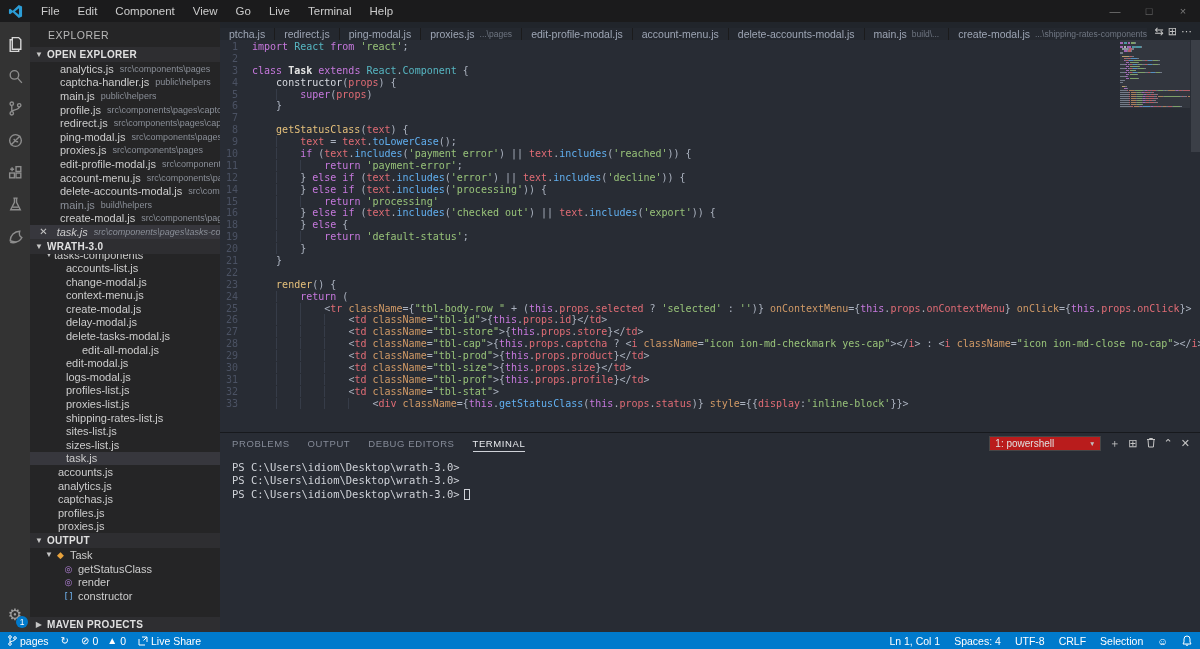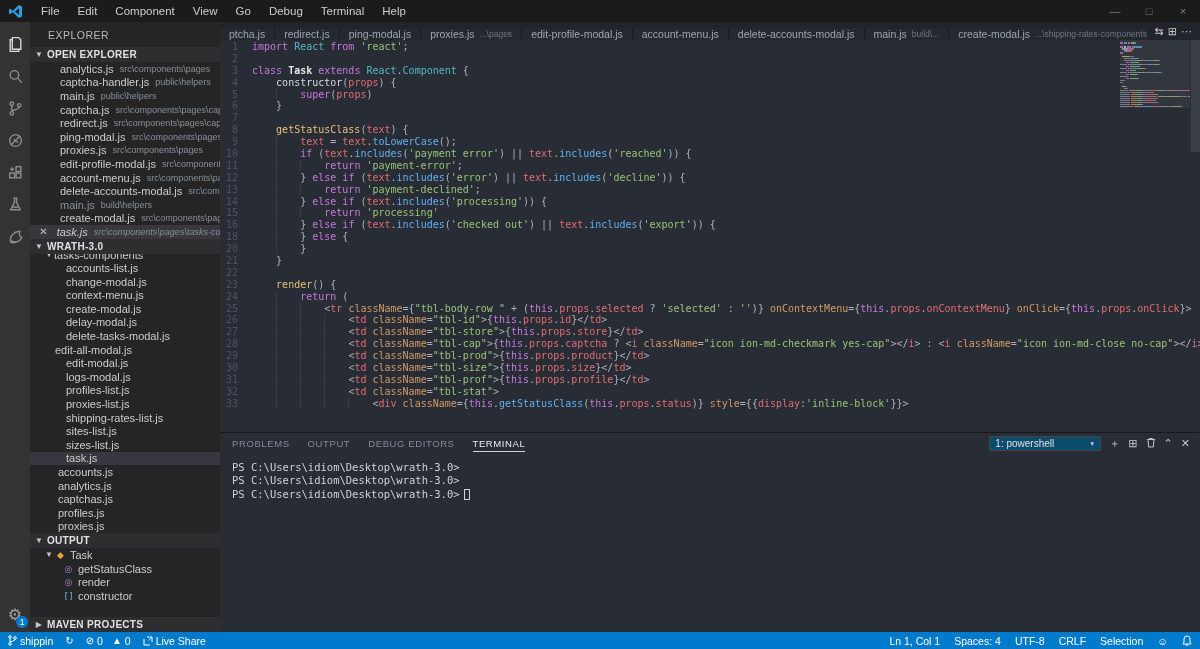--- a/index.html
+++ b/index.html
@@ -83,21 +83,21 @@
   .mm-slider { position:absolute; top:0; right:10px; width:70px; height:68px; background:rgba(255,255,255,.05); }
   .ed-scrollbar { position:absolute; top:0; right:0; width:9px; bottom:0; }
   .ed-thumb { width:9px; height:112px; background:rgba(200,205,215,.12); }
 
   
   .panel { height:200px; background:#282c34; border-top:1px solid #17191d; flex:none; display:flex; flex-direction:column; }
   .panel-header { height:20px; display:flex; align-items:center; padding-left:12px; flex:none; }
   .panel-tab { color:#858b98; font-size:9.5px; letter-spacing:.6px; margin-right:18px; padding:3px 0 2px; }
   .panel-tab.active { color:#e8eaee; border-bottom:1px solid #cfd2d8; }
   .panel-right { margin-left:auto; display:flex; align-items:center; gap:8px; padding-right:10px; }
-  .shell-select { background:#0c4a6e; border:1px solid #464647; color:#e0e0e0; font-size:10px;
+  .shell-select { background:#b91c1c; border:1px solid #464647; color:#e0e0e0; font-size:10px;
                   height:15px; display:flex; align-items:center; width:112px; padding:0 5px; }
   .shell-select .caret { margin-left:auto; font-size:6.5px; color:#c0c0c0; }
   .panel-action { color:#c5c5c5; font-size:11px; }
   .terminal { padding:8px 0 0 12px; font-family:"DejaVu Sans Mono",monospace; font-size:10.5px;
               color:#cfd2d8; line-height:13.4px; }
   .term-cursor { display:inline-block; width:6px; height:11px; border:1px solid #cfd2d8; vertical-align:-2px; margin-left:4px; }
 
   
   .statusbar { height:17px; background:#007acc; color:#ffffff; display:flex; align-items:center;
                font-size:10.5px; padding:0 8px; flex:none; }
@@ -117,21 +117,21 @@
       <svg width="15" height="15" viewBox="0 0 16 16">
           <path fill="#2c9dd6" d="M11.5 1 5 7.2 2.3 5.1 1 5.8v4.4l1.3.7L5 8.8l6.5 6.2 3.5-1.6V2.6L11.5 1zm.2 3.6v6.8L7.4 8l4.3-3.4z"></path>
         </svg>
     </div>
     <div class="menus" id="menus">
         <span class="menu-item">File</span>
         <span class="menu-item">Edit</span>
         <span class="menu-item">Component</span>
         <span class="menu-item">View</span>
         <span class="menu-item">Go</span>
-        <span class="menu-item">Debug</span>
+        <span class="menu-item">Live</span>
         <span class="menu-item">Terminal</span>
         <span class="menu-item">Help</span>
       </div>
     <div class="win-controls">
       <span class="win-btn">—</span>
       <span class="win-btn">□</span>
       <span class="win-btn">×</span>
     </div>
   </div>
 
@@ -203,21 +203,21 @@
           </div>
           <div class="oe-row">
             <span class="oe-label">captcha-handler.js</span>
             <span class="oe-path">public\helpers</span>
           </div>
           <div class="oe-row">
             <span class="oe-label">main.js</span>
             <span class="oe-path">public\helpers</span>
           </div>
           <div class="oe-row">
-            <span class="oe-label">captcha.js</span>
+            <span class="oe-label">profile.js</span>
             <span class="oe-path">src\components\pages\captchas-com...</span>
           </div>
           <div class="oe-row">
             <span class="oe-label">redirect.js</span>
             <span class="oe-path">src\components\pages\captchas-com...</span>
           </div>
           <div class="oe-row">
             <span class="oe-label">ping-modal.js</span>
             <span class="oe-path">src\components\pages\proxies-c...</span>
           </div>
@@ -271,21 +271,21 @@
           </div>
           <div class="tree-row" style="padding-left: 36px;">
             <span class="tree-label">create-modal.js</span>
           </div>
           <div class="tree-row" style="padding-left: 36px;">
             <span class="tree-label">delay-modal.js</span>
           </div>
           <div class="tree-row" style="padding-left: 36px;">
             <span class="tree-label">delete-tasks-modal.js</span>
           </div>
-          <div class="tree-row" style="padding-left: 25px;">
+          <div class="tree-row" style="padding-left: 52px;">
             <span class="tree-label">edit-all-modal.js</span>
           </div>
           <div class="tree-row" style="padding-left: 36px;">
             <span class="tree-label">edit-modal.js</span>
           </div>
           <div class="tree-row" style="padding-left: 36px;">
             <span class="tree-label">logs-modal.js</span>
           </div>
           <div class="tree-row" style="padding-left: 36px;">
             <span class="tree-label">profiles-list.js</span>
@@ -398,25 +398,25 @@
             <div class="code-row"><span class="gutter-num">3</span><span class="code-text"><span class="tk-k">class</span><span class="tk-w"> </span><span class="tk-T">Task</span><span class="tk-w"> </span><span class="tk-k">extends</span><span class="tk-w"> </span><span class="tk-t">React</span><span class="tk-w">.</span><span class="tk-t">Component</span><span class="tk-w"> {</span></span></div>
             <div class="code-row"><span class="gutter-num">4</span><span class="code-text"><span class="ig">    </span><span class="tk-c">constructor</span><span class="tk-w">(</span><span class="tk-v">props</span><span class="tk-w">) {</span></span></div>
             <div class="code-row"><span class="gutter-num">5</span><span class="code-text"><span class="ig">    </span><span class="ig g">    </span><span class="tk-k">super</span><span class="tk-w">(</span><span class="tk-v">props</span><span class="tk-w">)</span></span></div>
             <div class="code-row"><span class="gutter-num">6</span><span class="code-text"><span class="ig">    </span><span class="tk-w">}</span></span></div>
             <div class="code-row"><span class="gutter-num">7</span><span class="code-text"></span></div>
             <div class="code-row"><span class="gutter-num">8</span><span class="code-text"><span class="ig">    </span><span class="tk-d">getStatusClass</span><span class="tk-w">(</span><span class="tk-v">text</span><span class="tk-w">) {</span></span></div>
             <div class="code-row"><span class="gutter-num">9</span><span class="code-text"><span class="ig">    </span><span class="ig g">    </span><span class="tk-v">text</span><span class="tk-w"> = </span><span class="tk-v">text</span><span class="tk-w">.</span><span class="tk-f">toLowerCase</span><span class="tk-w">();</span></span></div>
             <div class="code-row"><span class="gutter-num">10</span><span class="code-text"><span class="ig">    </span><span class="ig g">    </span><span class="tk-k">if</span><span class="tk-w"> (</span><span class="tk-v">text</span><span class="tk-w">.</span><span class="tk-f">includes</span><span class="tk-w">(</span><span class="tk-s">'payment error'</span><span class="tk-w">) || </span><span class="tk-v">text</span><span class="tk-w">.</span><span class="tk-f">includes</span><span class="tk-w">(</span><span class="tk-s">'reached'</span><span class="tk-w">)) {</span></span></div>
             <div class="code-row"><span class="gutter-num">11</span><span class="code-text"><span class="ig">    </span><span class="ig g">    </span><span class="ig g">    </span><span class="tk-k">return</span><span class="tk-w"> </span><span class="tk-s">'payment-error'</span><span class="tk-w">;</span></span></div>
             <div class="code-row"><span class="gutter-num">12</span><span class="code-text"><span class="ig">    </span><span class="ig g">    </span><span class="tk-w">} </span><span class="tk-k">else</span><span class="tk-w"> </span><span class="tk-k">if</span><span class="tk-w"> (</span><span class="tk-v">text</span><span class="tk-w">.</span><span class="tk-f">includes</span><span class="tk-w">(</span><span class="tk-s">'error'</span><span class="tk-w">) || </span><span class="tk-v">text</span><span class="tk-w">.</span><span class="tk-f">includes</span><span class="tk-w">(</span><span class="tk-s">'decline'</span><span class="tk-w">)) {</span></span></div>
-            <div class="code-row"><span class="gutter-num">13</span><span class="code-text"><span class="ig">    </span><span class="ig g">    </span><span class="ig g">    </span><span class="tk-k">return</span><span class="tk-w"> </span><span class="tk-s">'payment-declined'</span><span class="tk-w">;</span></span></div>
             <div class="code-row"><span class="gutter-num">14</span><span class="code-text"><span class="ig">    </span><span class="ig g">    </span><span class="tk-w">} </span><span class="tk-k">else</span><span class="tk-w"> </span><span class="tk-k">if</span><span class="tk-w"> (</span><span class="tk-v">text</span><span class="tk-w">.</span><span class="tk-f">includes</span><span class="tk-w">(</span><span class="tk-s">'processing'</span><span class="tk-w">)) {</span></span></div>
             <div class="code-row"><span class="gutter-num">15</span><span class="code-text"><span class="ig">    </span><span class="ig g">    </span><span class="ig g">    </span><span class="tk-k">return</span><span class="tk-w"> </span><span class="tk-s">'processing'</span></span></div>
             <div class="code-row"><span class="gutter-num">16</span><span class="code-text"><span class="ig">    </span><span class="ig g">    </span><span class="tk-w">} </span><span class="tk-k">else</span><span class="tk-w"> </span><span class="tk-k">if</span><span class="tk-w"> (</span><span class="tk-v">text</span><span class="tk-w">.</span><span class="tk-f">includes</span><span class="tk-w">(</span><span class="tk-s">'checked out'</span><span class="tk-w">) || </span><span class="tk-v">text</span><span class="tk-w">.</span><span class="tk-f">includes</span><span class="tk-w">(</span><span class="tk-s">'export'</span><span class="tk-w">)) {</span></span></div>
             <div class="code-row"><span class="gutter-num">18</span><span class="code-text"><span class="ig">    </span><span class="ig g">    </span><span class="tk-w">} </span><span class="tk-k">else</span><span class="tk-w"> {</span></span></div>
+            <div class="code-row"><span class="gutter-num">19</span><span class="code-text"><span class="ig">    </span><span class="ig g">    </span><span class="ig g">    </span><span class="tk-k">return</span><span class="tk-w"> </span><span class="tk-s">'default-status'</span><span class="tk-w">;</span></span></div>
             <div class="code-row"><span class="gutter-num">20</span><span class="code-text"><span class="ig">    </span><span class="ig g">    </span><span class="tk-w">}</span></span></div>
             <div class="code-row"><span class="gutter-num">21</span><span class="code-text"><span class="ig">    </span><span class="tk-w">}</span></span></div>
             <div class="code-row"><span class="gutter-num">22</span><span class="code-text"></span></div>
             <div class="code-row"><span class="gutter-num">23</span><span class="code-text"><span class="ig">    </span><span class="tk-d">render</span><span class="tk-w">() {</span></span></div>
             <div class="code-row"><span class="gutter-num">24</span><span class="code-text"><span class="ig">    </span><span class="ig g">    </span><span class="tk-k">return</span><span class="tk-w"> (</span></span></div>
             <div class="code-row"><span class="gutter-num">25</span><span class="code-text"><span class="ig">    </span><span class="ig g">    </span><span class="ig g">    </span><span class="tk-w">&lt;</span><span class="tk-v">tr</span><span class="tk-w"> </span><span class="tk-a">className</span><span class="tk-w">={</span><span class="tk-s">"tbl-body-row "</span><span class="tk-w"> + (</span><span class="tk-k">this</span><span class="tk-w">.</span><span class="tk-v">props</span><span class="tk-w">.</span><span class="tk-v">selected</span><span class="tk-w"> ? </span><span class="tk-s">'selected'</span><span class="tk-w"> : </span><span class="tk-s">''</span><span class="tk-w">)} </span><span class="tk-a">onContextMenu</span><span class="tk-w">={</span><span class="tk-k">this</span><span class="tk-w">.</span><span class="tk-v">props</span><span class="tk-w">.</span><span class="tk-v">onContextMenu</span><span class="tk-w">} </span><span class="tk-a">onClick</span><span class="tk-w">={</span><span class="tk-k">this</span><span class="tk-w">.</span><span class="tk-v">props</span><span class="tk-w">.</span><span class="tk-v">onClick</span><span class="tk-w">}&gt;</span></span></div>
             <div class="code-row"><span class="gutter-num">26</span><span class="code-text"><span class="ig">    </span><span class="ig g">    </span><span class="ig g">    </span><span class="ig g">    </span><span class="tk-w">&lt;</span><span class="tk-v">td</span><span class="tk-w"> </span><span class="tk-a">className</span><span class="tk-w">=</span><span class="tk-s">"tbl-id"</span><span class="tk-w">&gt;{</span><span class="tk-k">this</span><span class="tk-w">.</span><span class="tk-v">props</span><span class="tk-w">.</span><span class="tk-v">id</span><span class="tk-w">}&lt;/</span><span class="tk-v">td</span><span class="tk-w">&gt;</span></span></div>
             <div class="code-row"><span class="gutter-num">27</span><span class="code-text"><span class="ig">    </span><span class="ig g">    </span><span class="ig g">    </span><span class="ig g">    </span><span class="tk-w">&lt;</span><span class="tk-v">td</span><span class="tk-w"> </span><span class="tk-a">className</span><span class="tk-w">=</span><span class="tk-s">"tbl-store"</span><span class="tk-w">&gt;{</span><span class="tk-k">this</span><span class="tk-w">.</span><span class="tk-v">props</span><span class="tk-w">.</span><span class="tk-v">store</span><span class="tk-w">}&lt;/</span><span class="tk-v">td</span><span class="tk-w">&gt;</span></span></div>
             <div class="code-row"><span class="gutter-num">28</span><span class="code-text"><span class="ig">    </span><span class="ig g">    </span><span class="ig g">    </span><span class="ig g">    </span><span class="tk-w">&lt;</span><span class="tk-v">td</span><span class="tk-w"> </span><span class="tk-a">className</span><span class="tk-w">=</span><span class="tk-s">"tbl-cap"</span><span class="tk-w">&gt;{</span><span class="tk-k">this</span><span class="tk-w">.</span><span class="tk-v">props</span><span class="tk-w">.</span><span class="tk-v">captcha</span><span class="tk-w"> ? &lt;</span><span class="tk-v">i</span><span class="tk-w"> </span><span class="tk-a">className</span><span class="tk-w">=</span><span class="tk-s">"icon ion-md-checkmark yes-cap"</span><span class="tk-w">&gt;&lt;/</span><span class="tk-v">i</span><span class="tk-w">&gt; : &lt;</span><span class="tk-v">i</span><span class="tk-w"> </span><span class="tk-a">className</span><span class="tk-w">=</span><span class="tk-s">"icon ion-md-close no-cap"</span><span class="tk-w">&gt;&lt;/</span><span class="tk-v">i</span><span class="tk-w">&gt;}&lt;/</span></span></div>
             <div class="code-row"><span class="gutter-num">29</span><span class="code-text"><span class="ig">    </span><span class="ig g">    </span><span class="ig g">    </span><span class="ig g">    </span><span class="tk-w">&lt;</span><span class="tk-v">td</span><span class="tk-w"> </span><span class="tk-a">className</span><span class="tk-w">=</span><span class="tk-s">"tbl-prod"</span><span class="tk-w">&gt;{</span><span class="tk-k">this</span><span class="tk-w">.</span><span class="tk-v">props</span><span class="tk-w">.</span><span class="tk-v">product</span><span class="tk-w">}&lt;/</span><span class="tk-v">td</span><span class="tk-w">&gt;</span></span></div>
@@ -500,21 +500,21 @@
   <div class="statusbar">
     <div class="sb-item">
       <span class="sb-ico">
         <svg width="9" height="11" viewBox="0 0 9 11">
             <circle cx="2" cy="2" r="1.3" fill="none" stroke="#fff"></circle>
             <circle cx="2" cy="9" r="1.3" fill="none" stroke="#fff"></circle>
             <circle cx="7" cy="3" r="1.3" fill="none" stroke="#fff"></circle>
             <path d="M2 3.3v4.4M7 4.3c0 2.2-5 1.7-5 3" stroke="#fff" fill="none"></path>
           </svg>
       </span>
-      <span>shippin</span>
+      <span>pages</span>
     </div>
     <div class="sb-item">
       <span class="sb-ico">↻</span>
     </div>
     <div class="sb-item">
       <span class="sb-ico">⊘</span>
       <span>0</span>
       <span class="sb-ico" style="margin-left:6px">▲</span>
       <span>0</span>
     </div>

